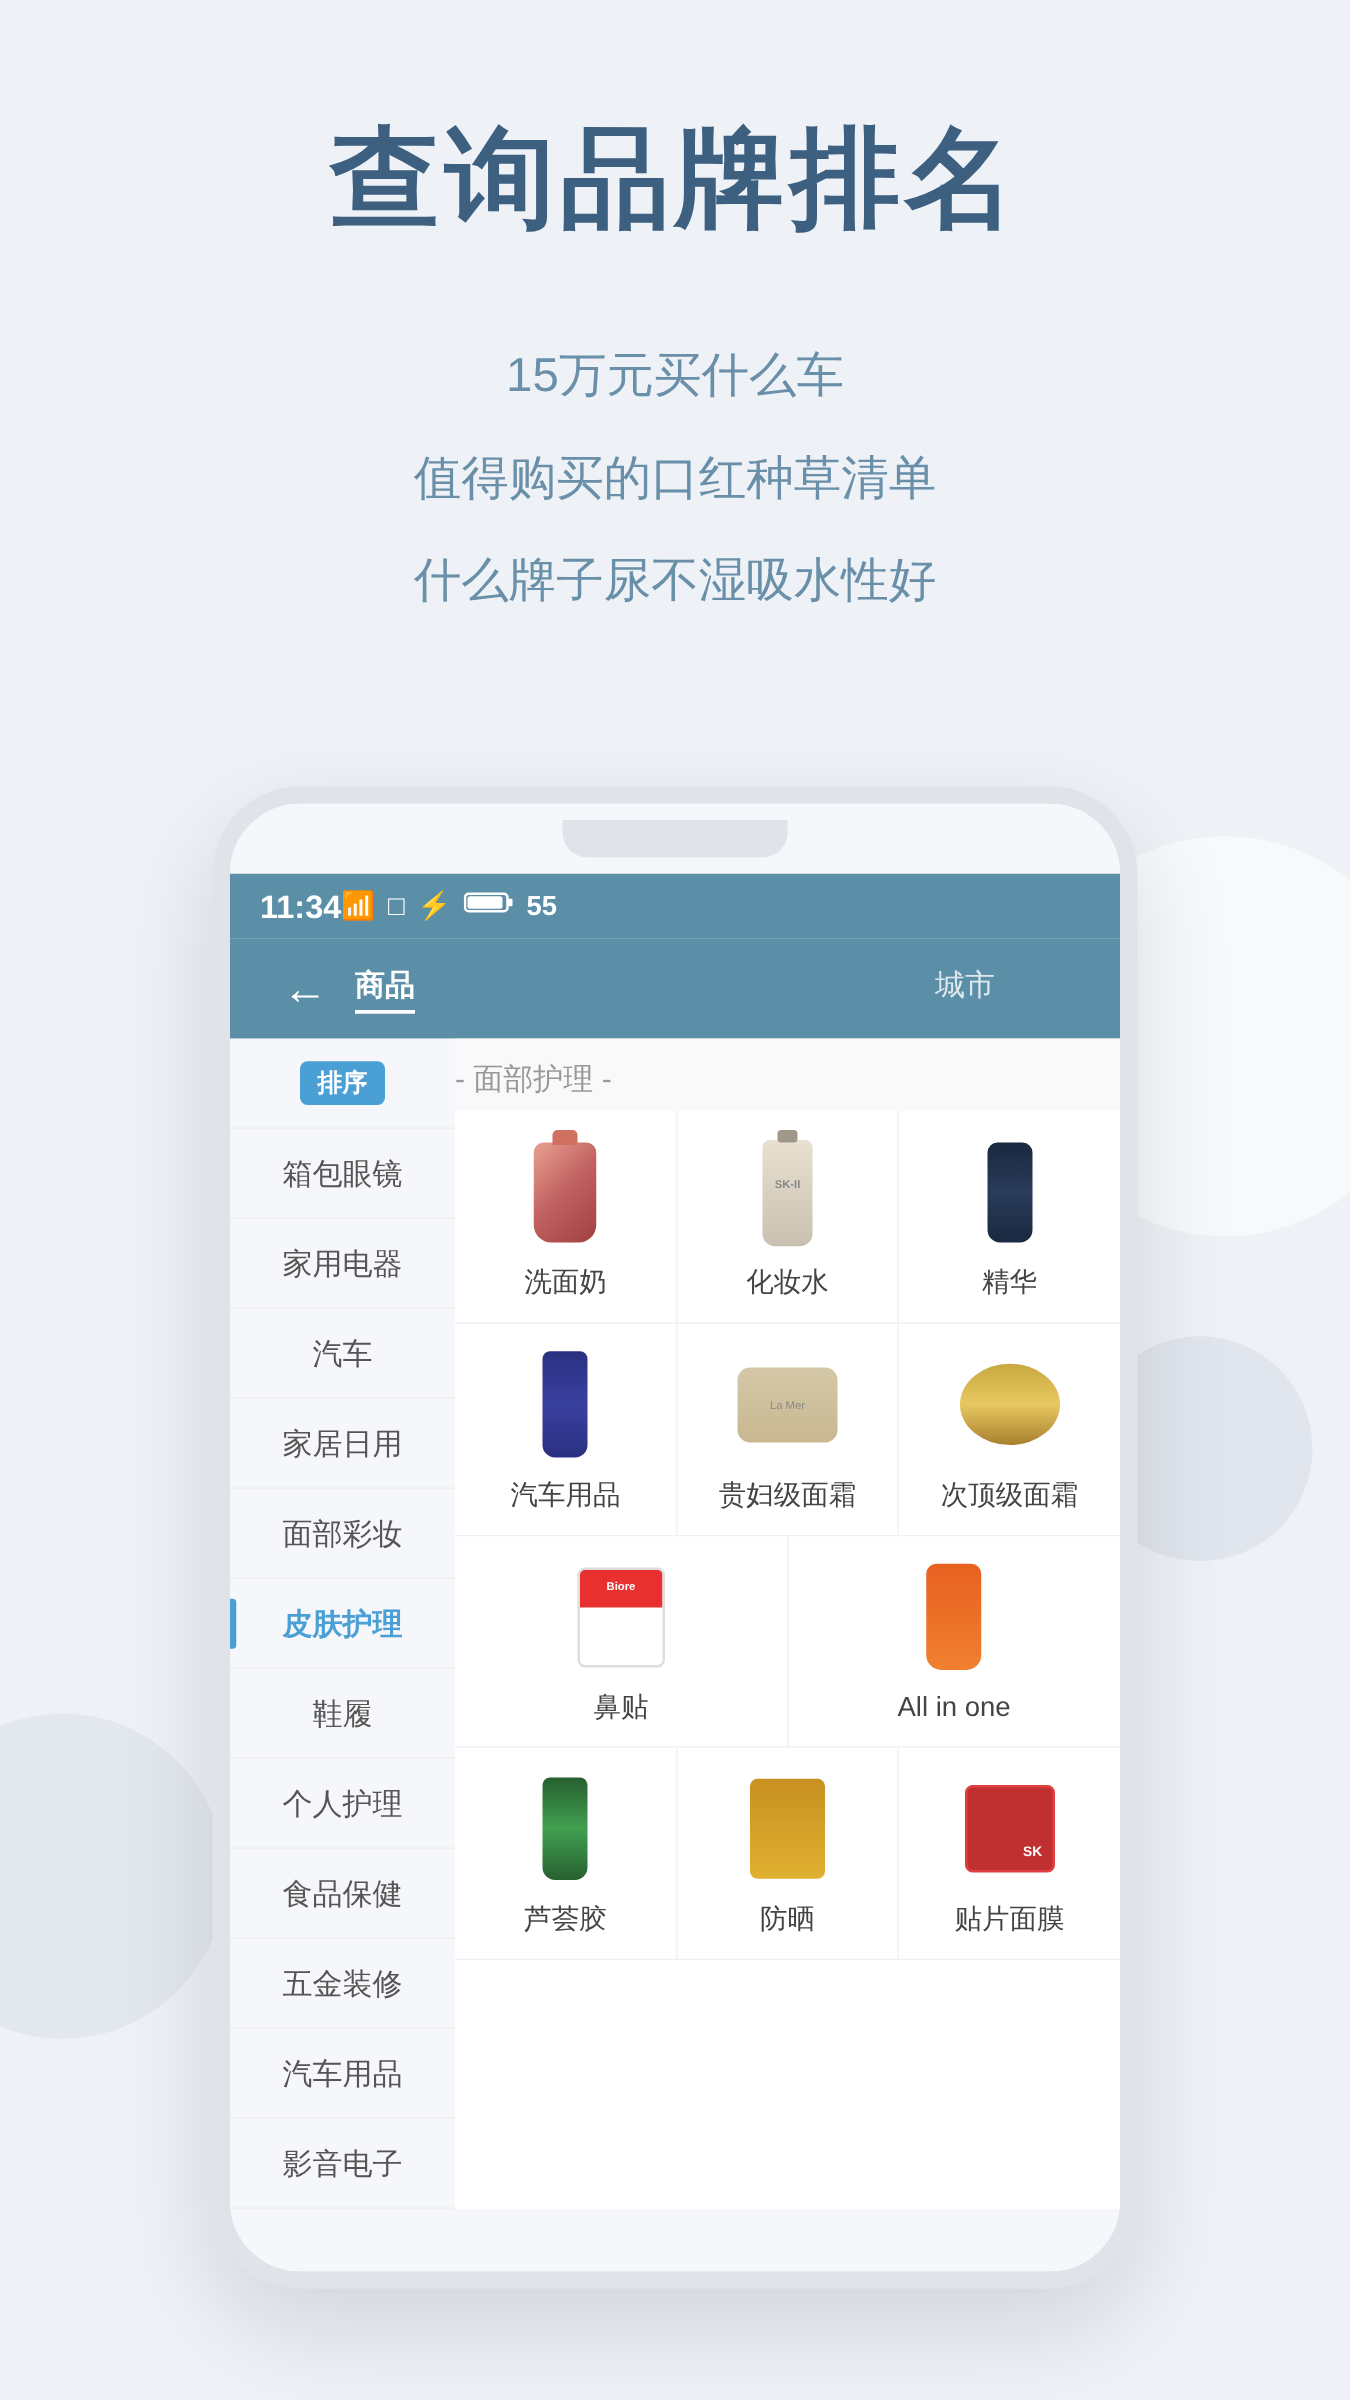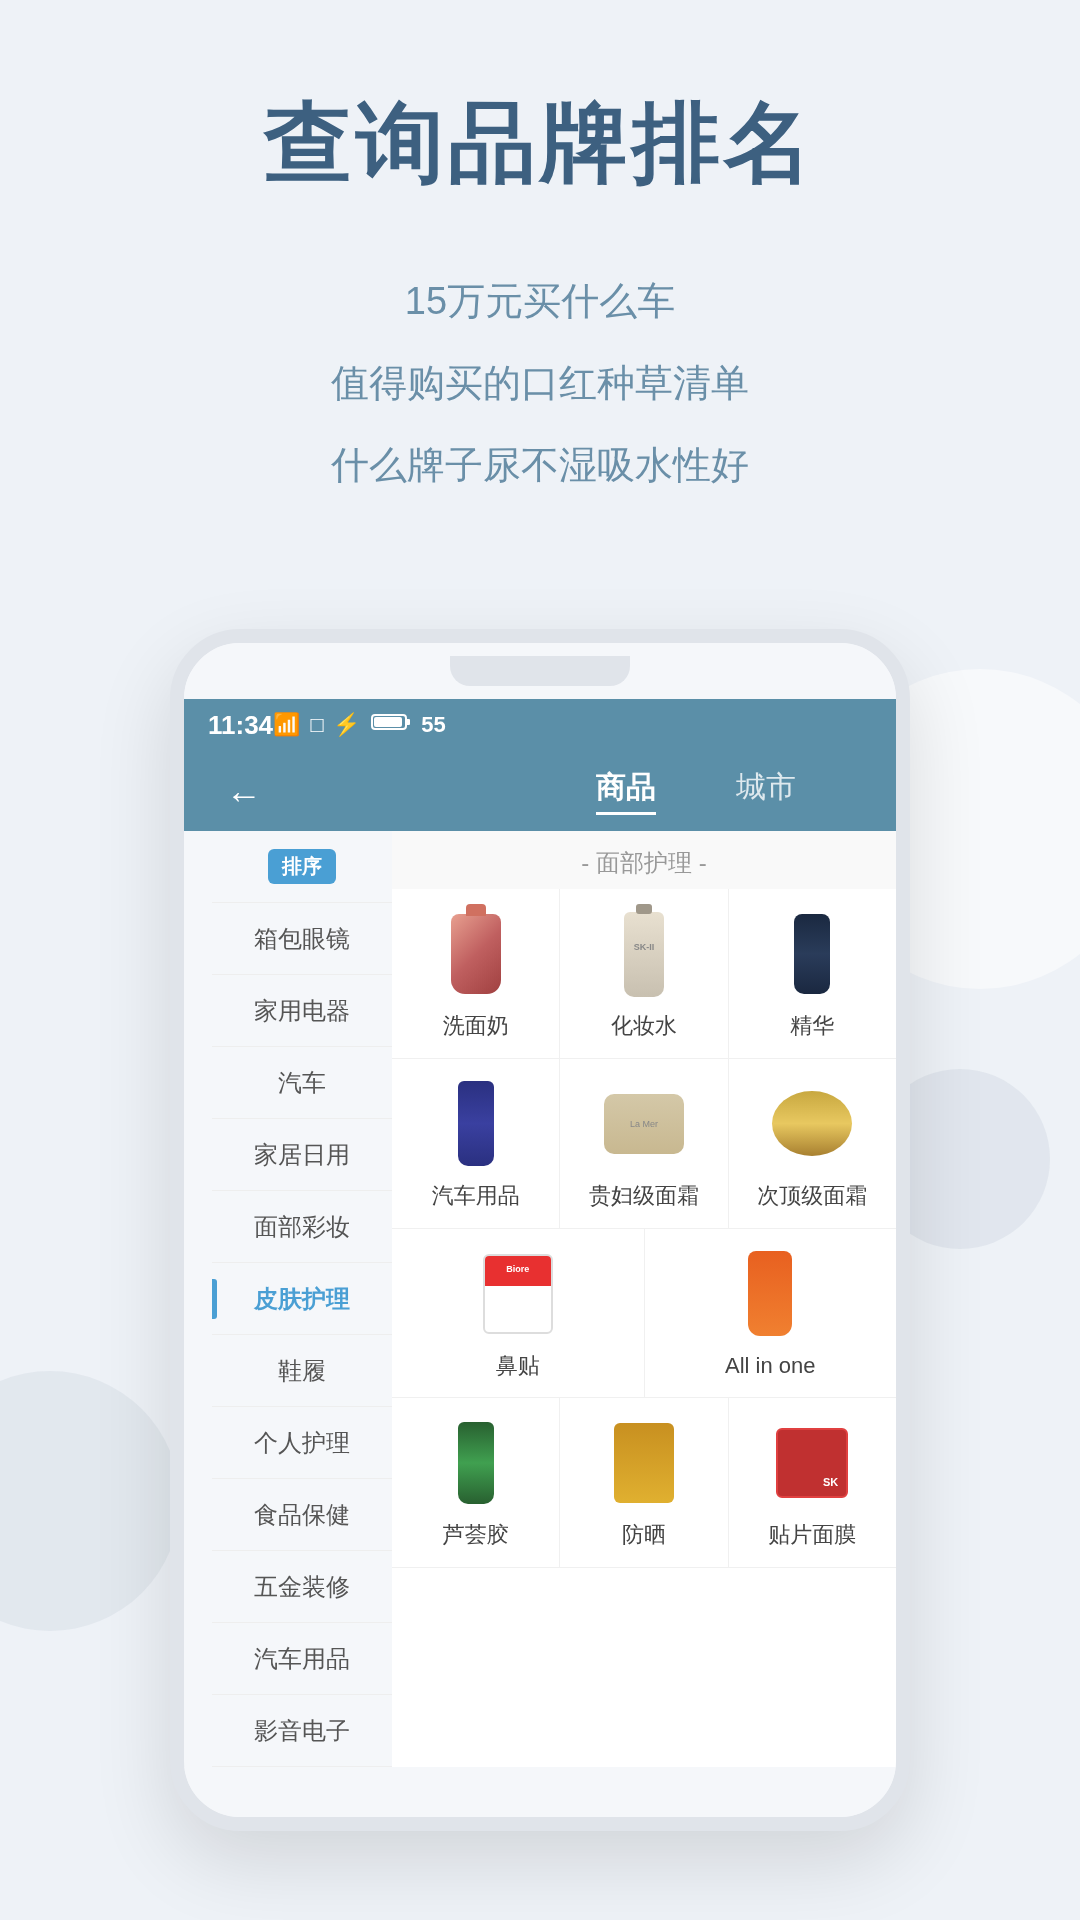--- a/index.html
+++ b/index.html
@@ -128,37 +128,36 @@
     .nav-back {
       color: white;
       font-size: 36px;
       width: 80px;
       text-align: center;
       cursor: pointer;
     }
     .nav-tabs {
       display: flex;
       flex: 1;
-      justify-content: flex-end;
+      justify-content: space-between;
       gap: 80px;
-      font-size: 30px;
+      font-size: 24px;
       color: rgba(255,255,255,0.8);
     }
     .nav-tab-active {
       color: white;
       font-weight: 600;
       border-bottom: 3px solid white;
       padding-bottom: 4px;
     }
 
     
     .content-area {
       display: flex;
       background: #f5f7fa;
-      margin-left: 28px;
     }
 
     
     .sidebar {
       width: 180px;
       background: #f5f7fa;
       padding: 0;
     }
     .sidebar-item {
       height: 72px;
@@ -194,21 +193,20 @@
       border-radius: 6px;
       font-weight: 600;
     }
 
     
     .main-grid {
       flex: 1;
       background: white;
     }
     .section-header {
-      text-align: center;
       color: #999;
       font-size: 24px;
       padding: 16px 0 10px;
       background: #f9f9f9;
     }
 
     .grid-row {
       display: flex;
       border-bottom: 1px solid #f0f0f0;
     }

